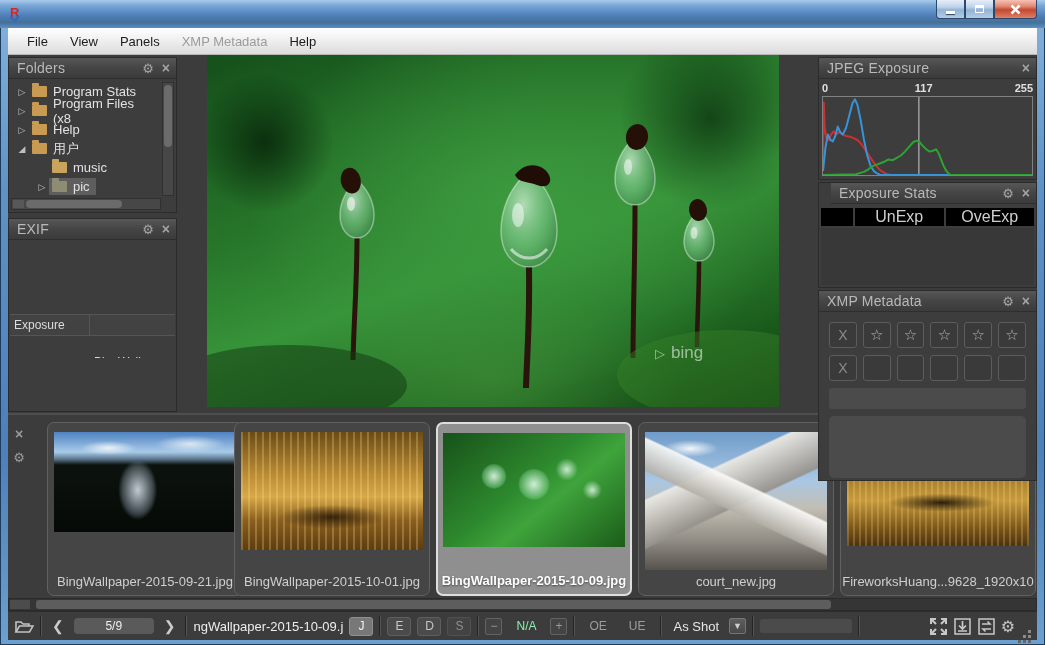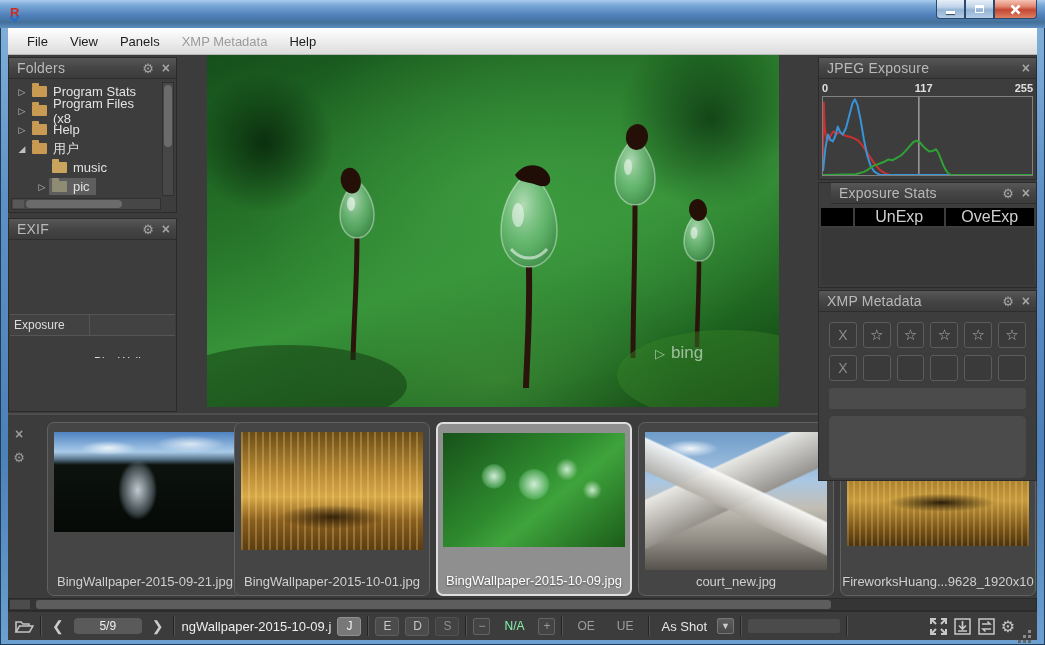--- a/index.html
+++ b/index.html
@@ -91,21 +91,21 @@
 
   
   .filmstrip { position:absolute; left:8px; top:413px; width:1029px; height:185px; border-top:2px solid #4e4e4e; z-index:1; }
   .fs-side { position:absolute; left:0; top:0; width:22px; height:100%; display:flex; flex-direction:column; align-items:center; padding-top:12px; gap:10px; }
   .fs-side .closer, .fs-side .gear { color:#9a9a9a; }
   .thumb { position:absolute; top:7px; width:196px; height:174px; background:#454545; border:1px solid #616161; border-radius:7px; overflow:hidden; }
   .thumb.selected { background:#8f8f8f; border:2px solid #dedede; }
   .thumb-img { position:absolute; left:50%; transform:translateX(-50%); top:9px; width:182px; }
   .thumb-label { position:absolute; left:0; right:0; bottom:6px; text-align:center; font-size:13px; color:#cfcfcf;
     white-space:nowrap; overflow:hidden; }
-  .thumb.selected .thumb-label { color:#111; font-weight:normal; color:#1a1a1a; }
+  .thumb.selected .thumb-label { color:#111; font-weight:bold; color:#1a1a1a; }
   .thumb.selected .thumb-label { color:#ffffff; text-shadow:0 1px 2px rgba(0,0,0,.5); }
 
   .k-jellyfish { height:100px; background:
     radial-gradient(ellipse 26px 40px at 46% 58%, rgba(225,235,245,.85), rgba(170,190,210,.3) 60%, transparent 75%),
     radial-gradient(ellipse 40px 10px at 30% 16%, rgba(255,255,255,.8), transparent 70%),
     radial-gradient(ellipse 50px 12px at 75% 12%, rgba(255,255,255,.7), transparent 70%),
     linear-gradient(180deg,#4e82c2 0%,#a9cbe8 20%,#5c7890 27%,#0c120d 33%,#060a07 100%); }
   .k-golden { height:118px; background:
     radial-gradient(ellipse 70px 16px at 50% 72%, rgba(20,10,0,.75), transparent 75%),
     repeating-linear-gradient(90deg, rgba(255,230,150,.25) 0 2px, transparent 2px 7px),
@@ -130,21 +130,21 @@
   .fs-scroll { position:absolute; left:8px; top:598px; width:1029px; height:13px; background:#353535; border:1px solid #2a2a2a; z-index:1; }
   .fs-scroll-corner { position:absolute; left:1px; top:1px; bottom:1px; width:20px; background:#4c4c4c; }
   .fs-scroll-thumb { position:absolute; left:27px; top:1px; bottom:1px; width:795px; background:#5d5d5d; border-radius:3px; }
 
   
   .toolbar { position:absolute; left:8px; top:611px; width:1029px; height:29px; background:#3c3c3c;
     border-top:1px solid #2d2d2d; display:flex; align-items:center; padding:0 6px; gap:6px; z-index:2; }
   .tb-sep { width:2px; height:20px; background:#242424; border-right:1px solid #555; flex:0 0 2px; }
   .tb-ico { color:#c4c4c4; display:flex; align-items:center; justify-content:center; }
   .tb-arrow { color:#cccccc; font-size:14px; padding:0 4px; }
-  .tb-slider { width:68px; height:16px; background:#5a5a5a; border-radius:4px; color:#eeeeee; font-size:12px;
+  .tb-slider { width:80px; height:16px; background:#5a5a5a; border-radius:4px; color:#eeeeee; font-size:12px;
     display:flex; align-items:center; justify-content:center; }
   .tb-filename { width:150px; color:#ededed; font-size:13px; white-space:nowrap; overflow:hidden; display:flex; align-items:center; }
   .tb-caret { display:inline-block; width:1px; height:14px; background:#fff; margin-left:1px; }
   .tb-btn { min-width:24px; height:19px; padding:0 5px; border-radius:3px; font-size:12px;
     display:flex; align-items:center; justify-content:center; background:#4b4b4b; border:1px solid #5e5e5e; color:#c6c6c6; }
   .tb-btn.active { background:#787878; border-color:#909090; color:#f2f2f2; }
   .tb-btn.dim { background:#434343; border-color:#515151; color:#8f8f8f; }
   .tb-small { min-width:17px; height:17px; padding:0; border-radius:2px; background:#444; border:1px solid #636363; color:#9a9a9a; font-size:12px; display:flex; align-items:center; justify-content:center; }
   .tb-text { color:#86efac; font-size:12px; padding:0 8px; }
   .tb-toggle { color:#9d9d9d; font-size:12px; padding:0 8px; }

